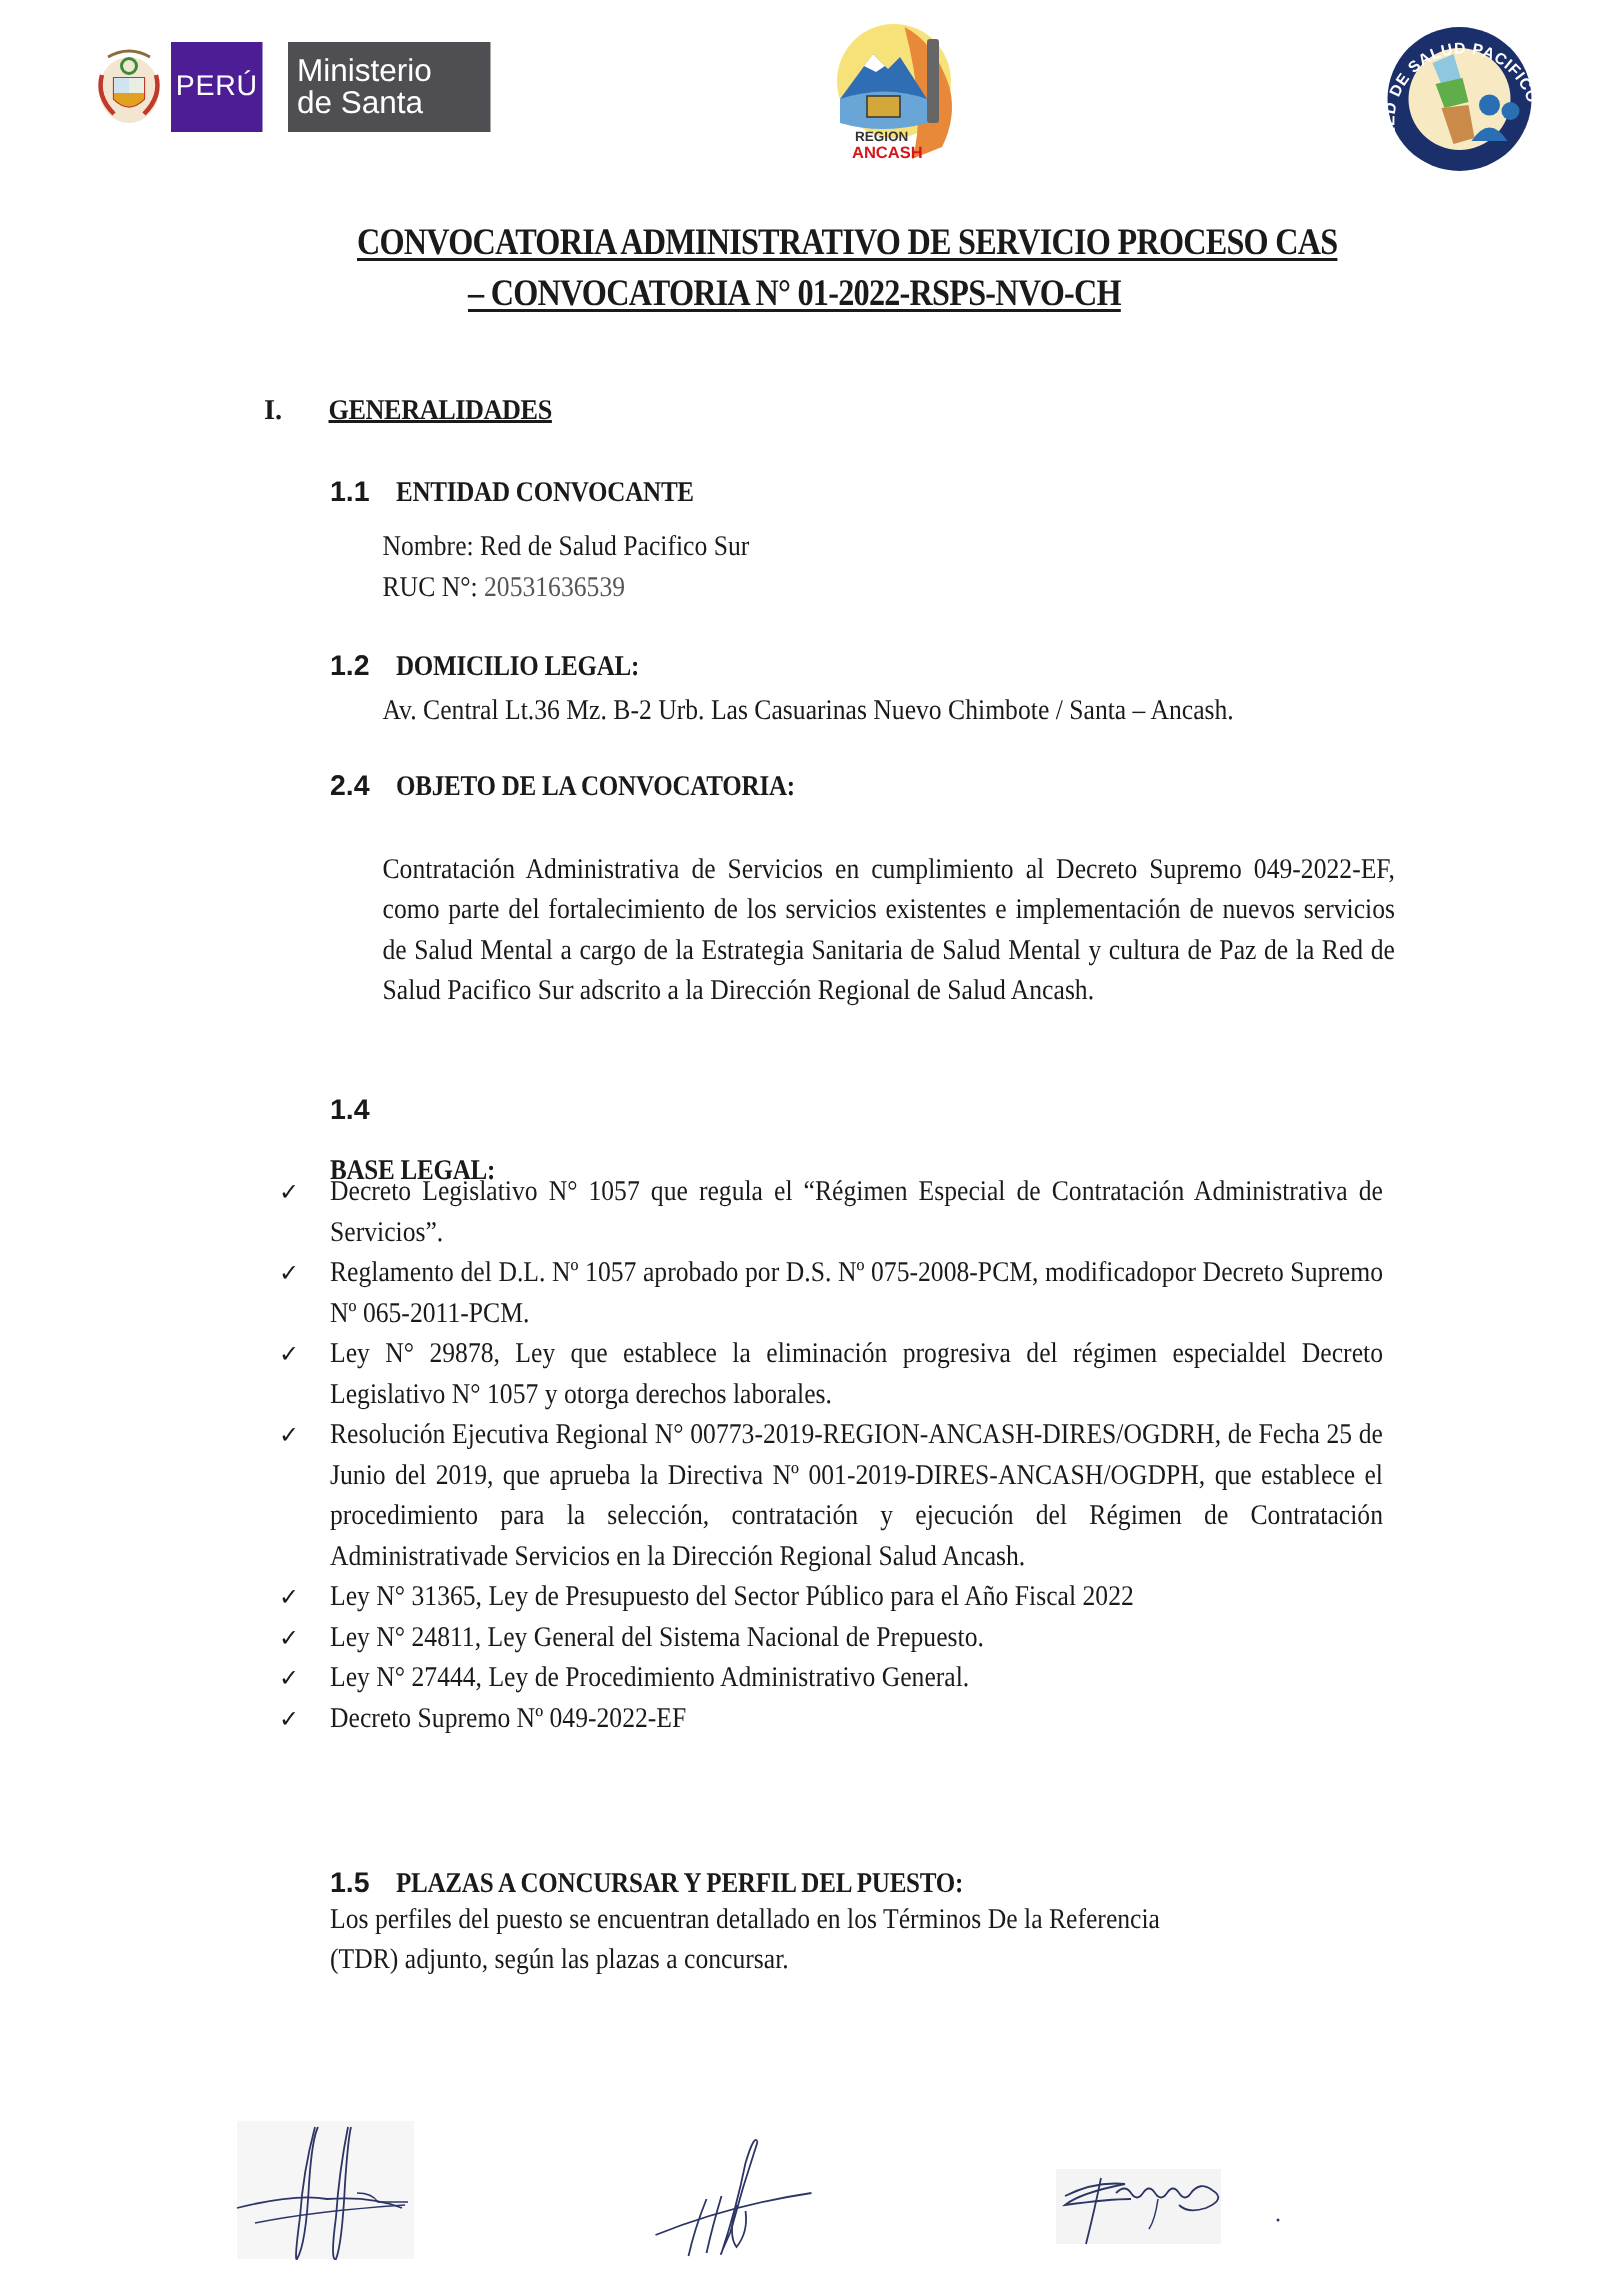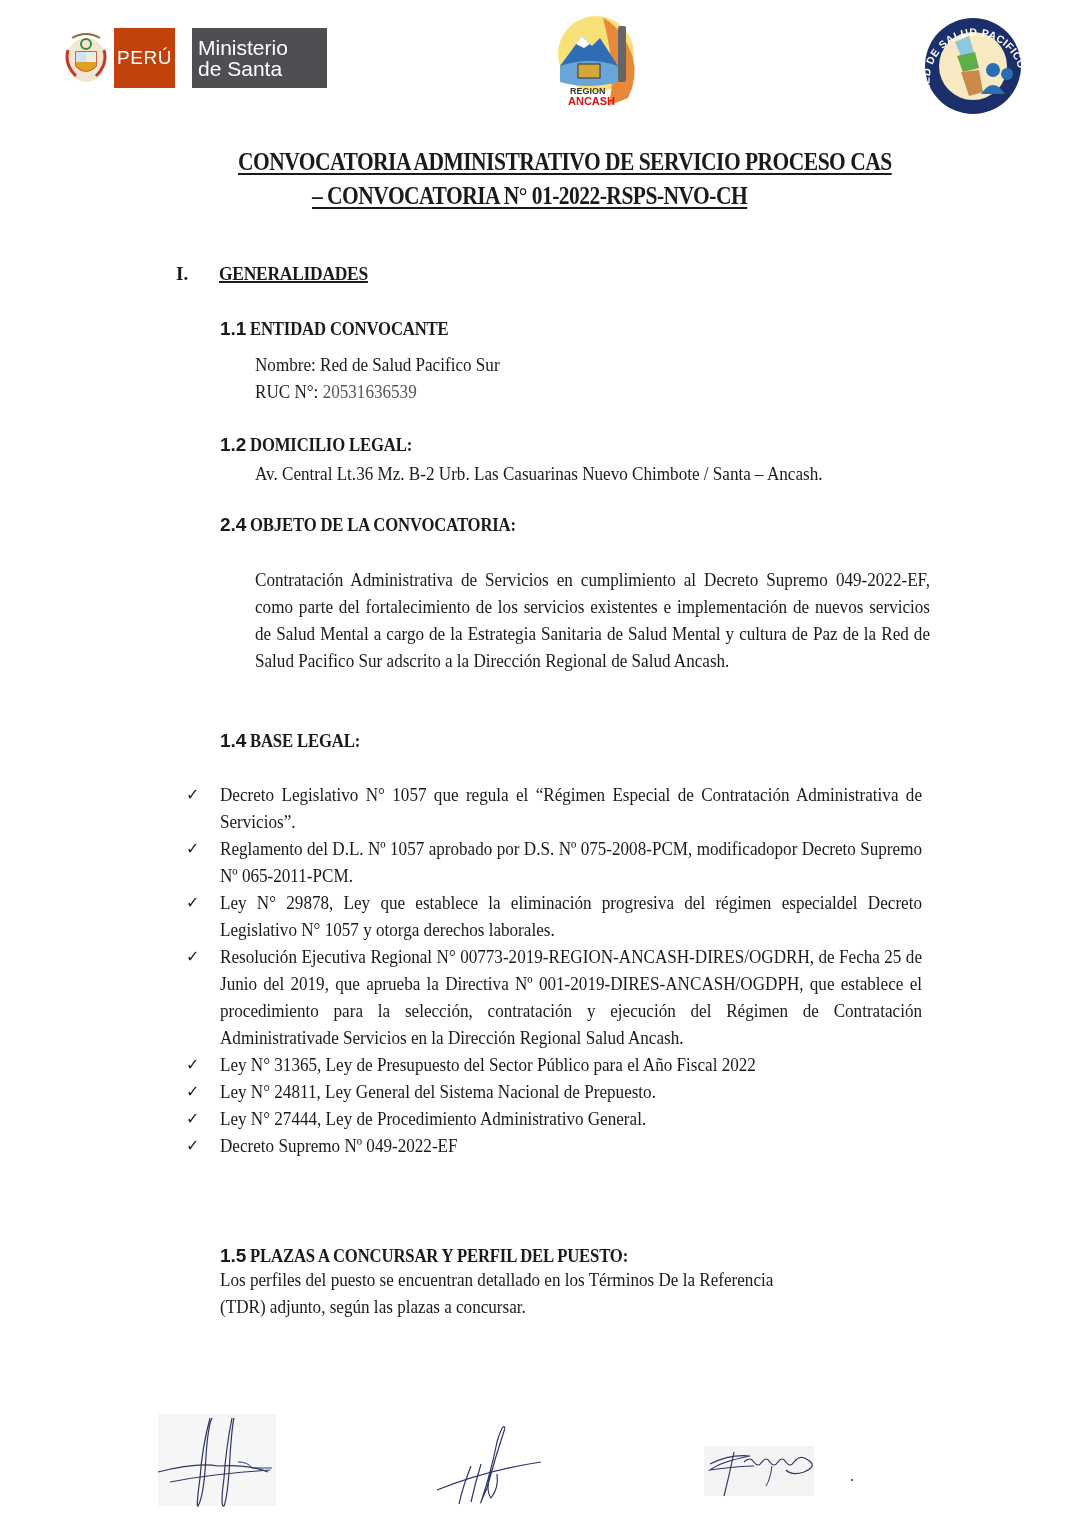--- a/index.html
+++ b/index.html
@@ -6,42 +6,42 @@
   body {
     width: 1080px; height: 1524px; position: relative; overflow: hidden;
     font-family: "Liberation Serif", "DejaVu Serif", serif;
     color: #1a1a1a;
   }
   .abs { position: absolute; }
 
   
   .minsa { left: 58px; top: 28px; height: 60px; display: flex; align-items: stretch; }
   .minsa .shield { width: 56px; height: 60px; display:flex; align-items:center; justify-content:center; }
-  .minsa .peru { width: 61px; background: #c2410c; color: #fff; display:flex; align-items:center; justify-content:center;
+  .minsa .peru { width: 61px; background: #4c1d95; color: #fff; display:flex; align-items:center; justify-content:center;
     font-family: "Liberation Sans", sans-serif; font-size: 19px; letter-spacing: 0.5px; }
   .minsa .minis { width: 135px; background: #4f4e53; color: #fff; font-family: "Liberation Sans", sans-serif;
     font-size: 21px; line-height: 21px; padding: 9px 0 0 6px; box-sizing: border-box; margin-left: 17px; }
 
   .ancash { left: 548px; top: 10px; width: 100px; height: 102px; text-align: center; }
   .rsps { left: 915px; top: 12px; width: 112px; height: 104px; }
 
   
   .title {
     font-family: "Liberation Serif", serif; font-weight: bold; font-size: 25px;
     text-decoration: underline; text-decoration-thickness: 2px; text-underline-offset: 3px;
     letter-spacing: -0.6px; transform: scaleX(0.86); transform-origin: left top; white-space: nowrap;
   }
   .t1 { left: 238px; top: 148px; }
   .t2 { left: 312px; top: 182px; }
 
   .sec-num { left: 176px; top: 263px; font-weight: bold; font-size: 19px; }
   .sec-title { left: 219px; top: 263px; font-weight: bold; font-size: 19px; text-decoration: underline;
     text-decoration-thickness: 2px; transform: scaleX(0.92); transform-origin: left top; letter-spacing: -0.3px; }
 
-  .sub { font-weight: bold; font-size: 19px; white-space: nowrap; display:flex; gap: 4px; }
+  .sub { font-weight: bold; font-size: 19px; white-space: nowrap; display:flex; gap: 18px; }
   .sub .n { font-family: "Liberation Sans", sans-serif; font-weight: bold; font-size: 19px; }
   .sub .t { transform: scaleX(0.88); transform-origin: left top; letter-spacing: -0.2px; }
 
   .body {
     font-size: 19px; line-height: 27px; white-space: nowrap;
     transform: scaleX(0.9); transform-origin: left top;
   }
   .gray { color: #555; }
 
   .para { left: 255px; top: 566px; width: 750px; font-size: 19px; line-height: 27px;
@@ -133,21 +133,21 @@
   <span class="t">DOMICILIO LEGAL:</span>
 </div>
 <div class="abs body" style="left:255px; top:460px;">Av. Central Lt.36 Mz. B-2 Urb. Las Casuarinas Nuevo Chimbote / Santa – Ancash.</div>
 
 <div class="abs sub" style="left:220px; top:514px;">
   <span class="n">2.4</span>
   <span class="t">OBJETO DE LA CONVOCATORIA:</span>
 </div>
 <div class="abs para">Contratación Administrativa de Servicios en cumplimiento al Decreto Supremo 049-2022-EF, como parte del fortalecimiento de los servicios existentes e implementación de nuevos servicios de Salud Mental a cargo de la Estrategia Sanitaria de Salud Mental y cultura de Paz de la Red de Salud Pacifico Sur adscrito a la Dirección Regional de Salud Ancash.</div>
 
-<div class="abs sub" style="left:220px; top:730px;">
+<div class="abs sub" style="left:220px; top:730px;flex-direction:column;">
   <span class="n">1.4</span>
   <span class="t">BASE LEGAL:</span>
 </div>
 <div class="abs legal">
   <ul>
     <li>
         <span class="chk">✓</span>
         <span class="txt">Decreto Legislativo N° 1057 que regula el “Régimen Especial de Contratación Administrativa de Servicios”.</span>
       </li>
     <li>

